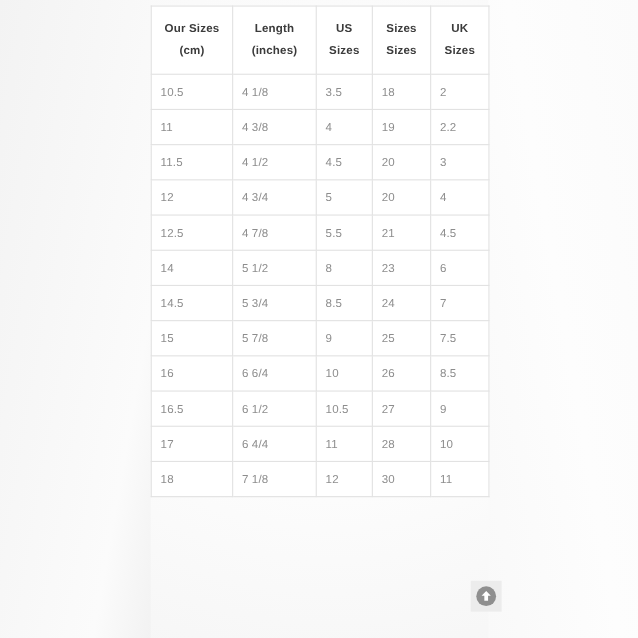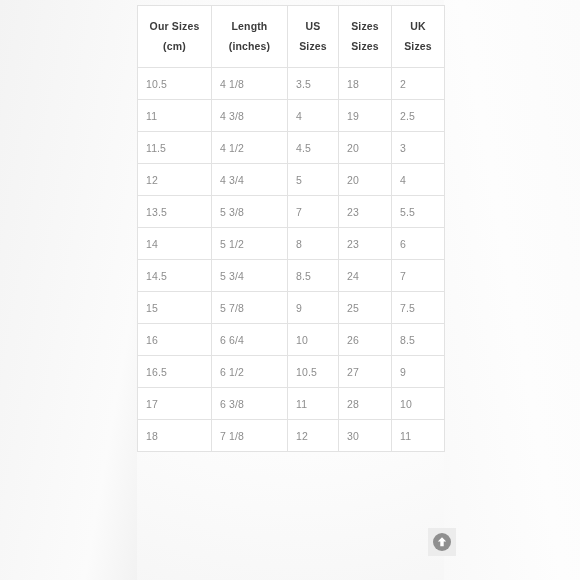--- a/index.html
+++ b/index.html
@@ -151,42 +151,42 @@
           <td>4 1/8</td>
           <td>3.5</td>
           <td>18</td>
           <td>2</td>
         </tr>
         <tr>
           <td>11</td>
           <td>4 3/8</td>
           <td>4</td>
           <td>19</td>
-          <td>2.5</td>
+          <td>2.2</td>
         </tr>
         <tr>
           <td>11.5</td>
           <td>4 1/2</td>
           <td>4.5</td>
           <td>20</td>
           <td>3</td>
         </tr>
         <tr>
           <td>12</td>
           <td>4 3/4</td>
           <td>5</td>
           <td>20</td>
           <td>4</td>
         </tr>
         <tr>
-          <td>13.5</td>
-          <td>5 3/8</td>
-          <td>7</td>
-          <td>23</td>
+          <td>12.5</td>
+          <td>4 7/8</td>
           <td>5.5</td>
+          <td>21</td>
+          <td>4.5</td>
         </tr>
         <tr>
           <td>14</td>
           <td>5 1/2</td>
           <td>8</td>
           <td>23</td>
           <td>6</td>
         </tr>
         <tr>
           <td>14.5</td>
@@ -211,21 +211,21 @@
         </tr>
         <tr>
           <td>16.5</td>
           <td>6 1/2</td>
           <td>10.5</td>
           <td>27</td>
           <td>9</td>
         </tr>
         <tr>
           <td>17</td>
-          <td>6 3/8</td>
+          <td>6 4/4</td>
           <td>11</td>
           <td>28</td>
           <td>10</td>
         </tr>
         <tr>
           <td>18</td>
           <td>7 1/8</td>
           <td>12</td>
           <td>30</td>
           <td>11</td>

